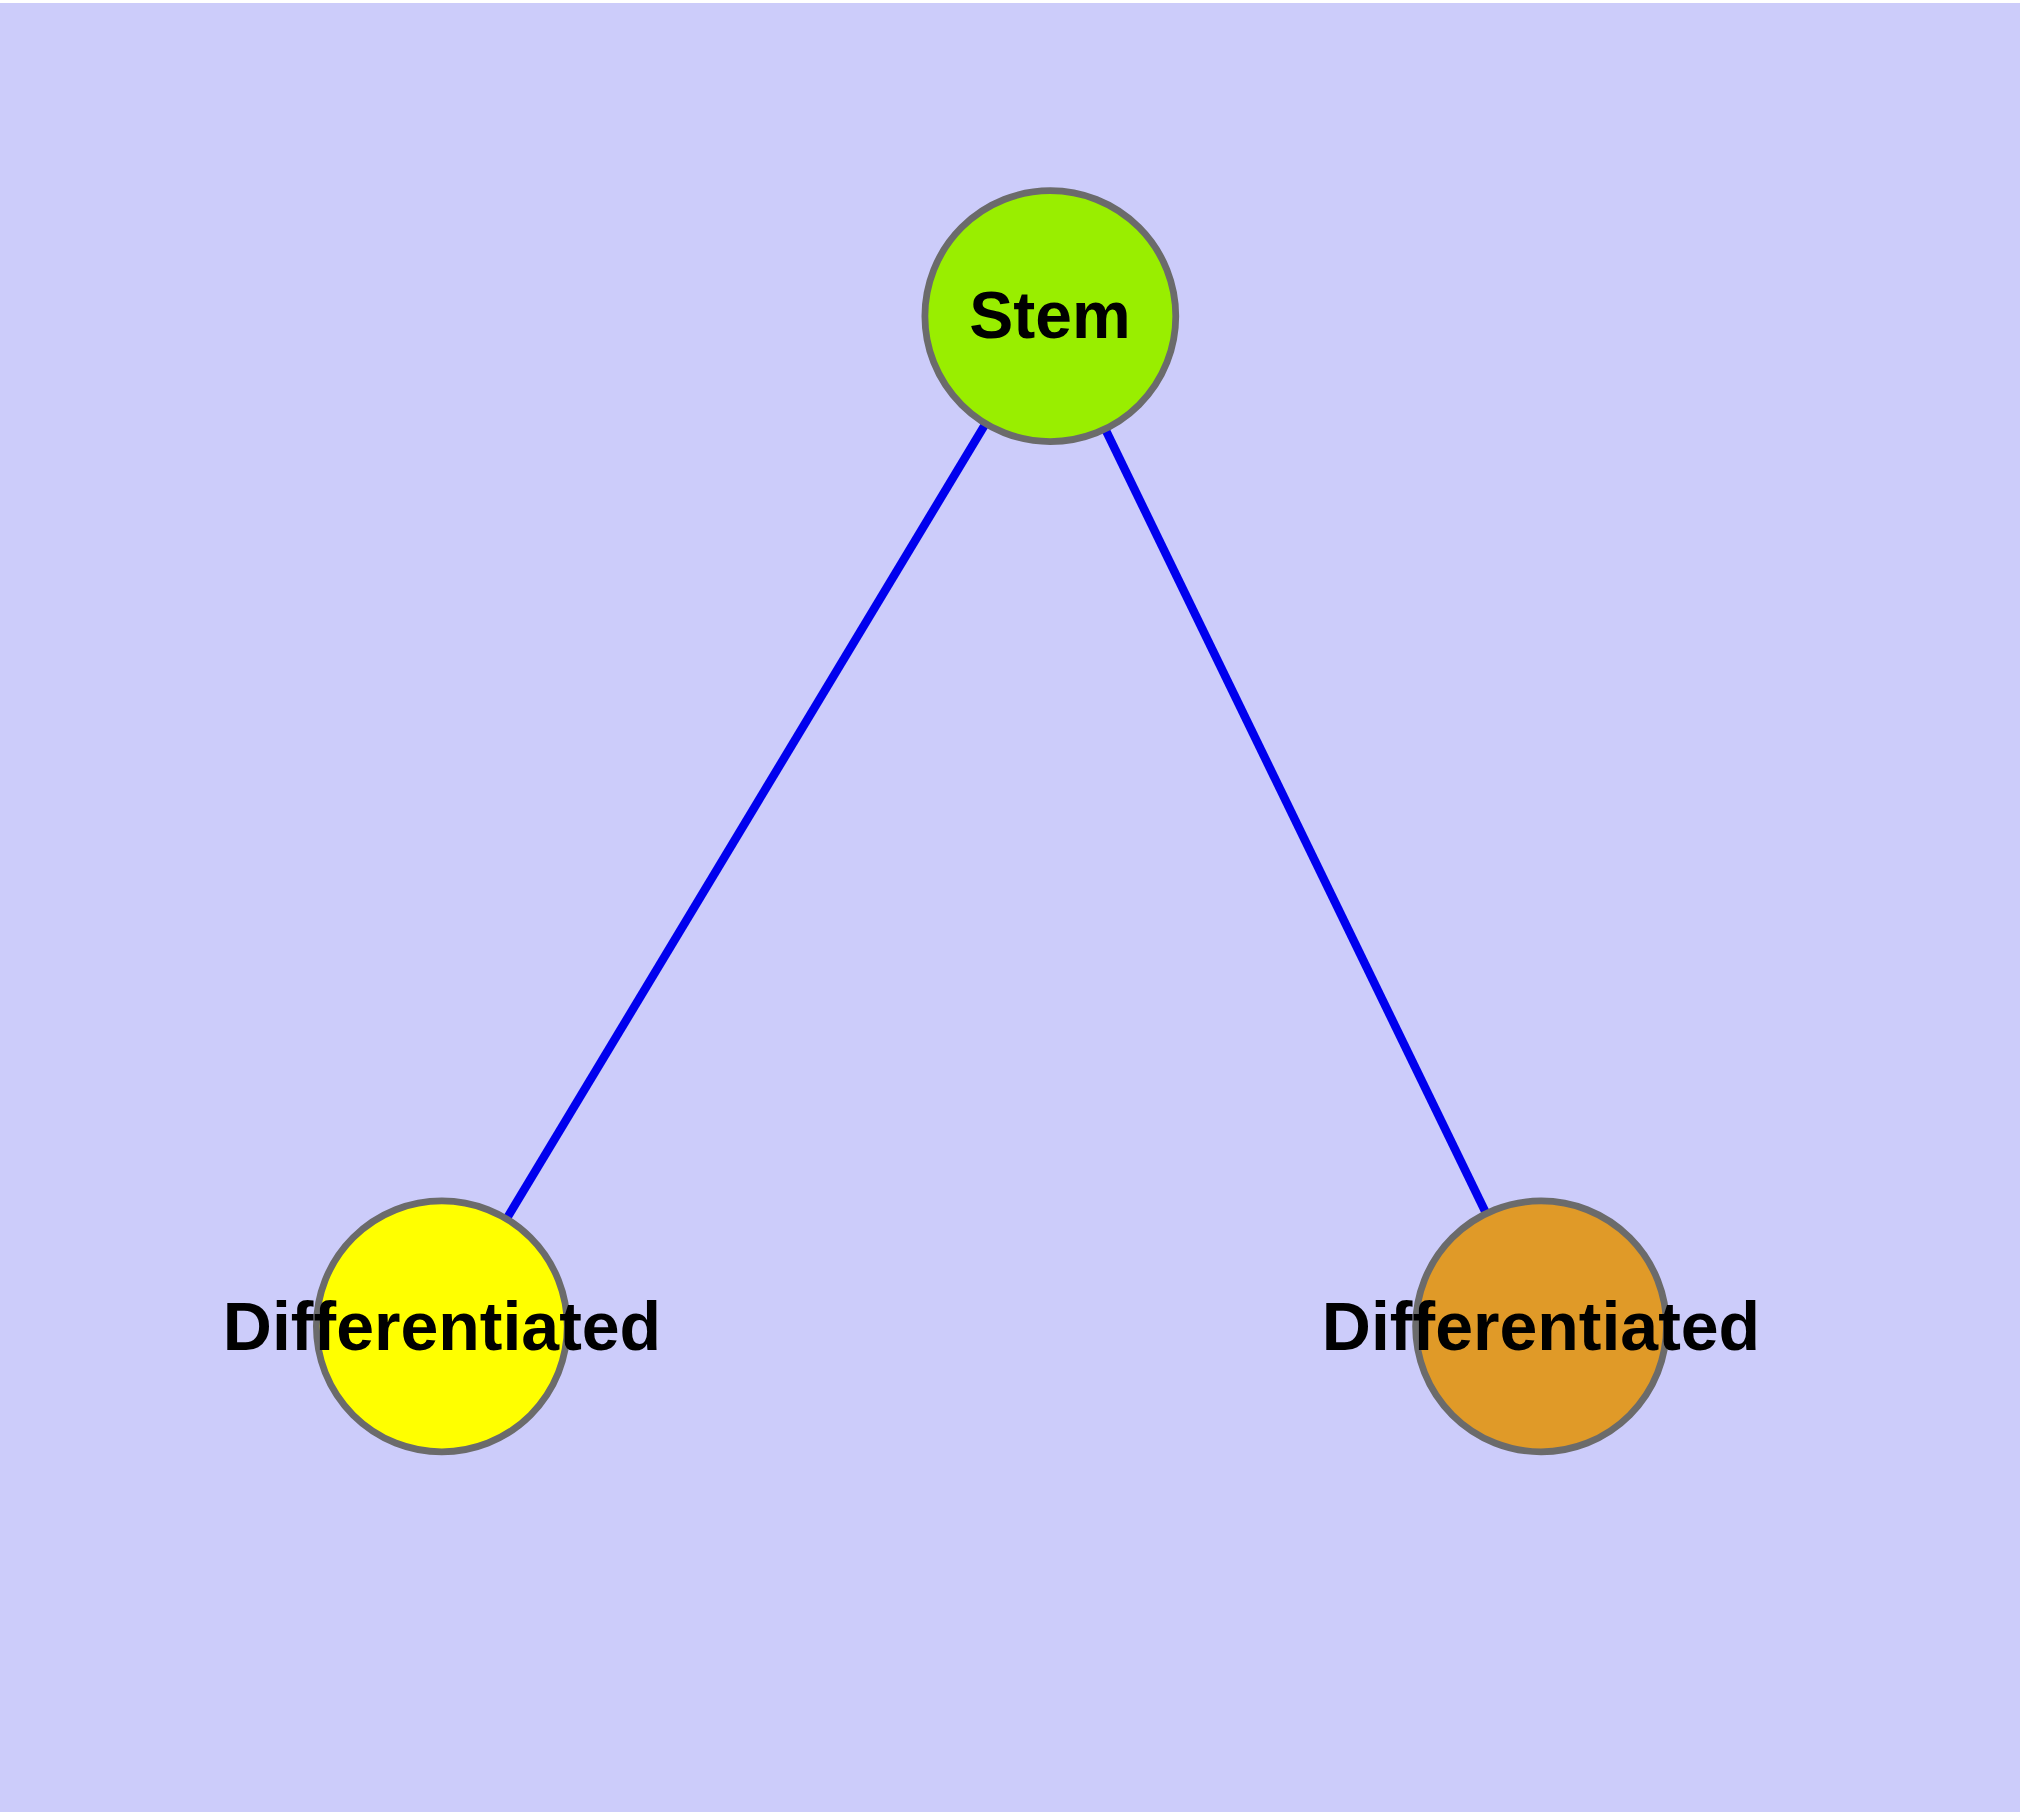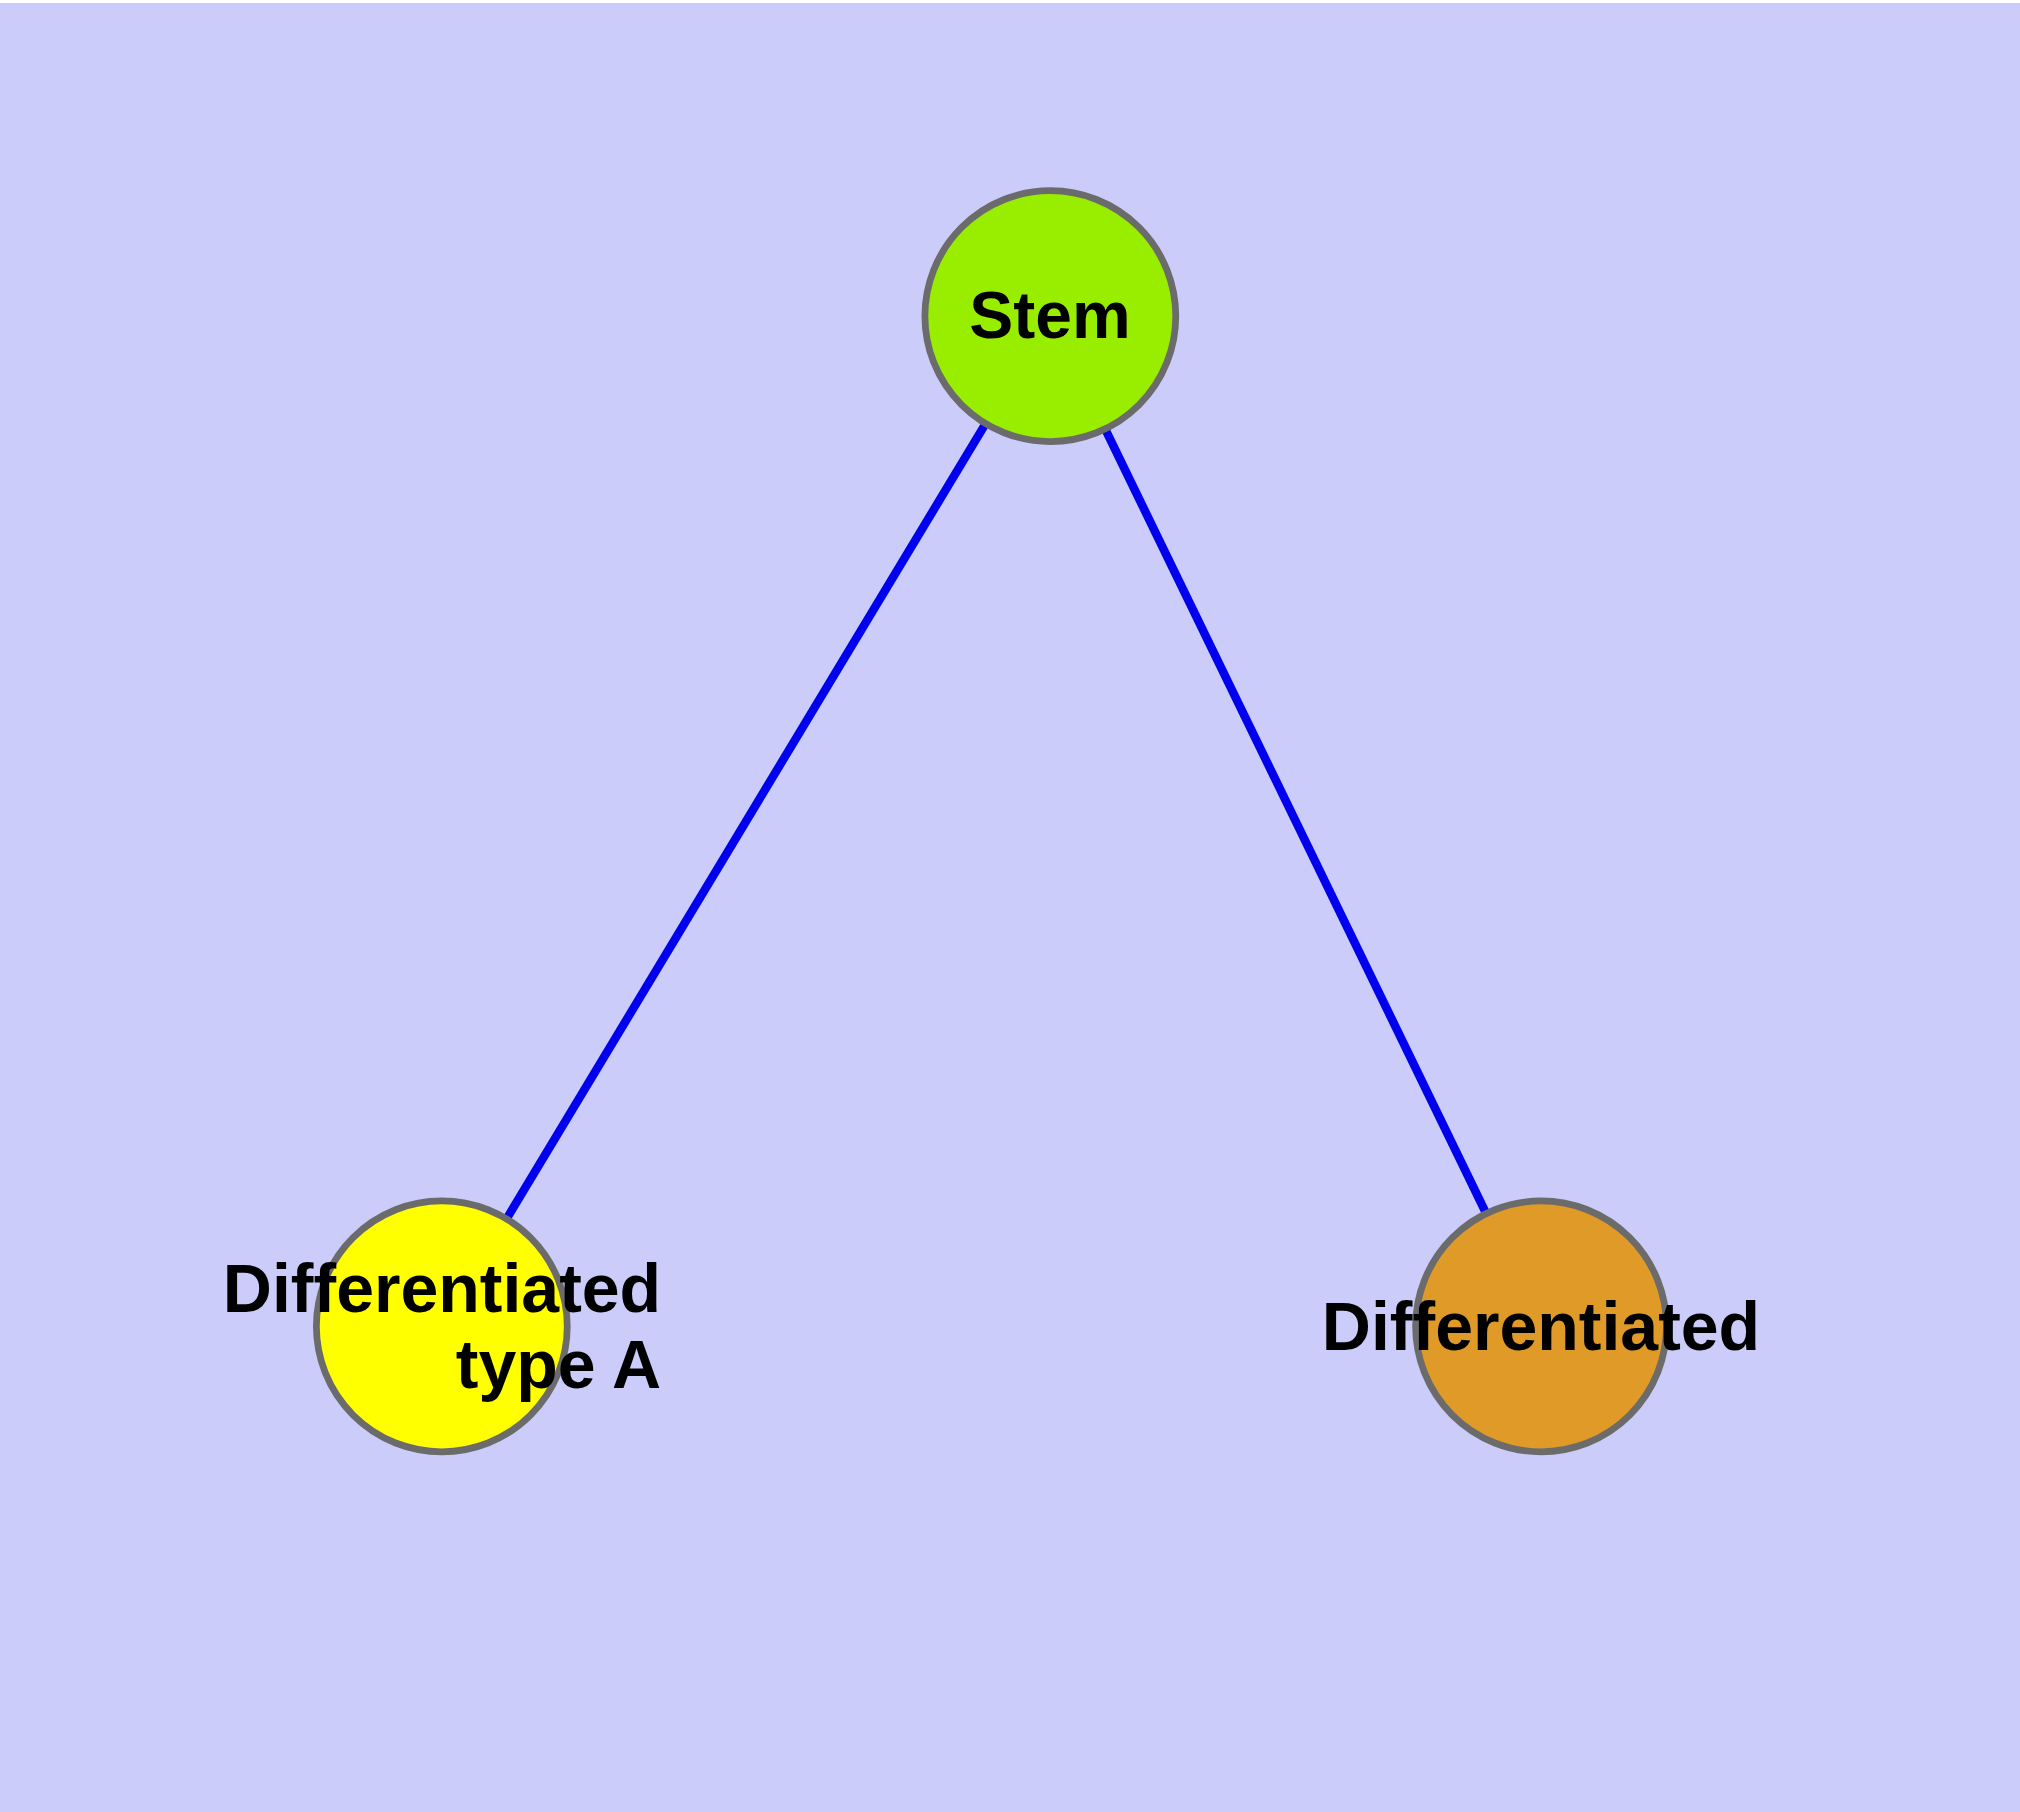--- a/index.html
+++ b/index.html
@@ -25,21 +25,21 @@
   }
   #graph-svg {
     position: absolute;
     left: 0;
     top: 0;
     width: 2021px;
     height: 1812px;
   }
   .node-label {
     position: absolute;
-    text-align: right;
+    text-align: left;
     color: #000000;
     font-weight: bold;
     line-height: 1.12;
     white-space: pre;
     pointer-events: none;
     transform: translate(-50%, -50%);
   }
   .node-label.root {
     font-size: 66px;
   }
@@ -61,18 +61,18 @@
       </g>
     <g id="nodes-layer">
         <circle cx="1239" cy="373" r="148" fill="#99ee00" stroke="#6b6b6b" stroke-width="8"></circle>
         <circle cx="521" cy="1565" r="148" fill="#ffff00" stroke="#6b6b6b" stroke-width="8"></circle>
         <circle cx="1818" cy="1565" r="148" fill="#e09a28" stroke="#6b6b6b" stroke-width="8"></circle>
       </g>
   </svg>
 
   <div id="labels-layer">
       <div class="node-label root" style="left: 1050px; top: 316px;"><div>Stem</div></div>
-      <div class="node-label leaf" style="left: 442px; top: 1326px;"><div>Differentiated</div><div>type A</div></div>
+      <div class="node-label leaf" style="left: 442px; top: 1326px;"><div>Differentiated</div></div>
       <div class="node-label leaf" style="left: 1541px; top: 1326px;"><div>Differentiated</div></div>
     </div>
 
 </div>
 
 
 </body></html>

